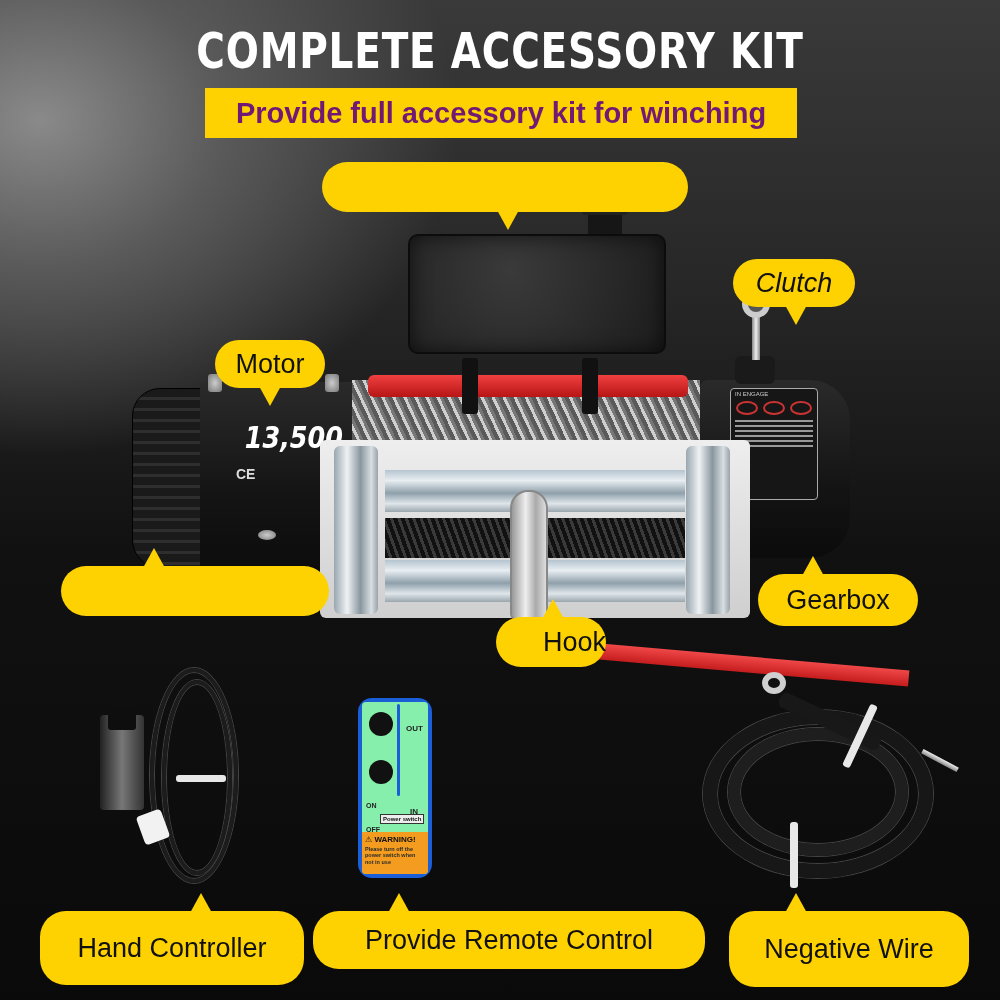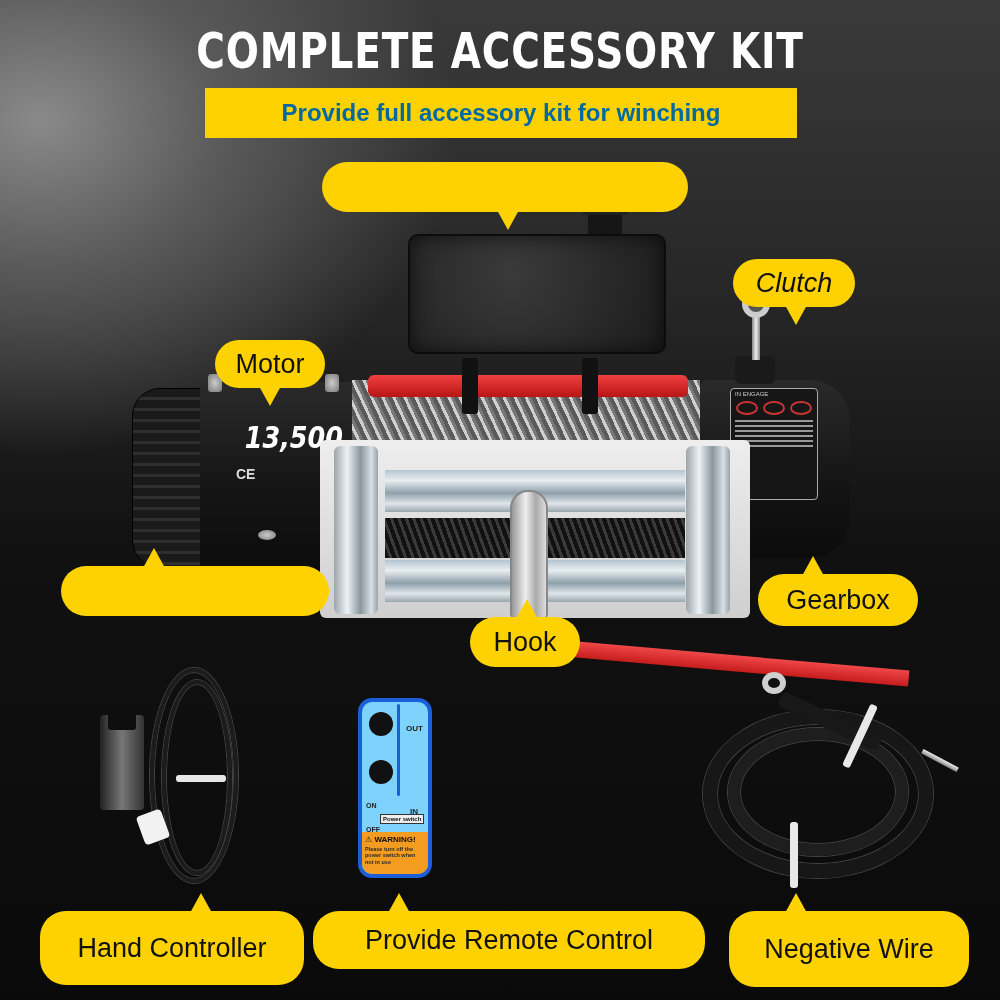--- a/index.html
+++ b/index.html
@@ -19,21 +19,21 @@
     color: #fff; font-weight: 900; font-size: 50px; letter-spacing: 1px;
     font-family: "DejaVu Sans", sans-serif;
     transform: scaleX(0.78);
   }
   .subtitle-bar {
     left: 205px; top: 88px; width: 592px; height: 50px;
     background: #fdd200;
     display: flex; align-items: center; justify-content: center;
   }
   .subtitle-text {
-    font-weight: 700; font-size: 24px; color: #0369a1;
+    font-weight: 700; font-size: 29px; color: #701a75;
     font-family: "Liberation Sans", sans-serif;
   }
 
   
   .bubble {
     position: absolute; background: #fdd200; border-radius: 26px;
     display: flex; align-items: center; justify-content: center;
     color: #111; font-size: 27px; white-space: nowrap;
     font-family: "Liberation Sans", sans-serif;
   }
@@ -135,21 +135,21 @@
     box-shadow: 0 0 0 1px #444 inset, 0 0 0 1px #444;
   }
   .tie { background:#e8e8e8; border-radius:3px; }
 
   
   .remote {
     left: 358px; top: 698px; width: 74px; height: 180px;
     background: #1b5fd8; border-radius: 14px; padding: 4px;
   }
   .remote-face {
-    width: 100%; height: 100%; background: #7dd3fc; border-radius: 10px; position: relative; overflow: hidden;
+    width: 100%; height: 100%; background: #86efac; border-radius: 4px; position: relative; overflow: hidden;
   }
   .r-btn { position: absolute; left: 7px; width: 24px; height: 24px; border-radius: 50%; background: #111; }
   .r-divider { position: absolute; left: 35px; top: 2px; width: 3px; height: 92px; background: #1b5fd8; border-radius: 2px; }
   .r-label { position: absolute; font-size: 8px; font-weight: 700; color: #222; font-family: "Liberation Sans", sans-serif; }
   .r-power { position: absolute; left: 18px; top: 112px; border: 1px solid #333; font-size: 6px; padding: 1px 2px; background: #eee; color:#111; font-weight:700; white-space: nowrap; }
   .r-warn { position: absolute; left: 0; bottom: 0; width: 100%; height: 42px; background: #f39c1f; padding: 3px; }
   .r-warn-title { font-size: 8px; font-weight: 700; color:#111; white-space: nowrap; }
   .r-warn-body { font-size: 5.5px; font-weight: 700; color:#2b2b2b; line-height: 1.15; margin-top: 2px; }
 
   
@@ -225,21 +225,21 @@
   <span>Motor</span>
   <span class="tail down" style="left:44px;"></span>
 </div>
 <div class="bubble" style="left:61px; top:566px; width:268px; height:50px;">
   <span class="tail up" style="left:82px;"></span>
 </div>
 <div class="bubble" style="left:758px; top:574px; width:160px; height:52px;">
   <span>Gearbox</span>
   <span class="tail up" style="left:44px;"></span>
 </div>
-<div class="bubble" style="left:470px; top:617px; width:110px; height:50px;">
+<div class="bubble" style="left:496px; top:617px; width:110px; height:50px;justify-content:flex-end;">
   <span>Hook</span>
   <span class="tail up" style="left:46px;"></span>
 </div>
 
 <div>
   <div class="abs coil" style="left:150px; top:668px; width:88px; height:215px;"></div>
   <div class="abs coil" style="left:162px; top:680px; width:70px; height:195px;"></div>
   <div class="abs tie" style="left:176px; top:775px; width:50px; height:7px;"></div>
   <div class="abs hc-body"></div>
   <div class="abs hc-switch"></div>

